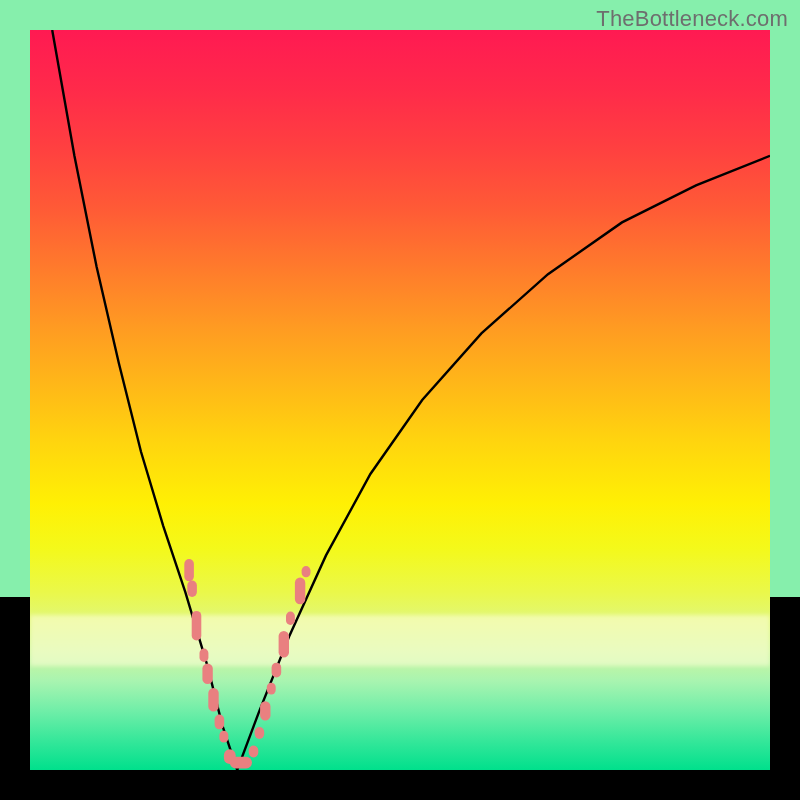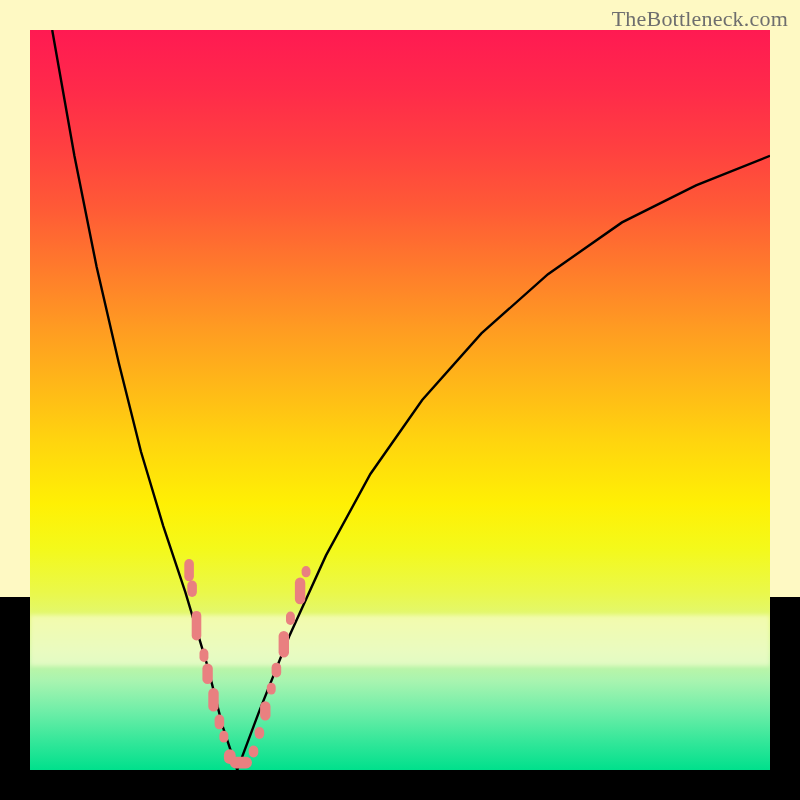--- a/index.html
+++ b/index.html
@@ -8,23 +8,22 @@
     width: 800px;
     height: 800px;
     overflow: hidden;
     font-family: Arial, Helvetica, sans-serif;
     background: #000;
   }
   .frame {
     position: relative;
     width: 800px;
     height: 597px;
-    background: #fef9c3;
+    background: #86efac;
     box-sizing: border-box;
-    font-family: Liberation Serif, serif;
   }
   .plot-area {
     position: absolute;
     left: 30px;
     top: 30px;
     width: 740px;
     height: 740px;
     overflow: hidden;
   }
   .gradient {

